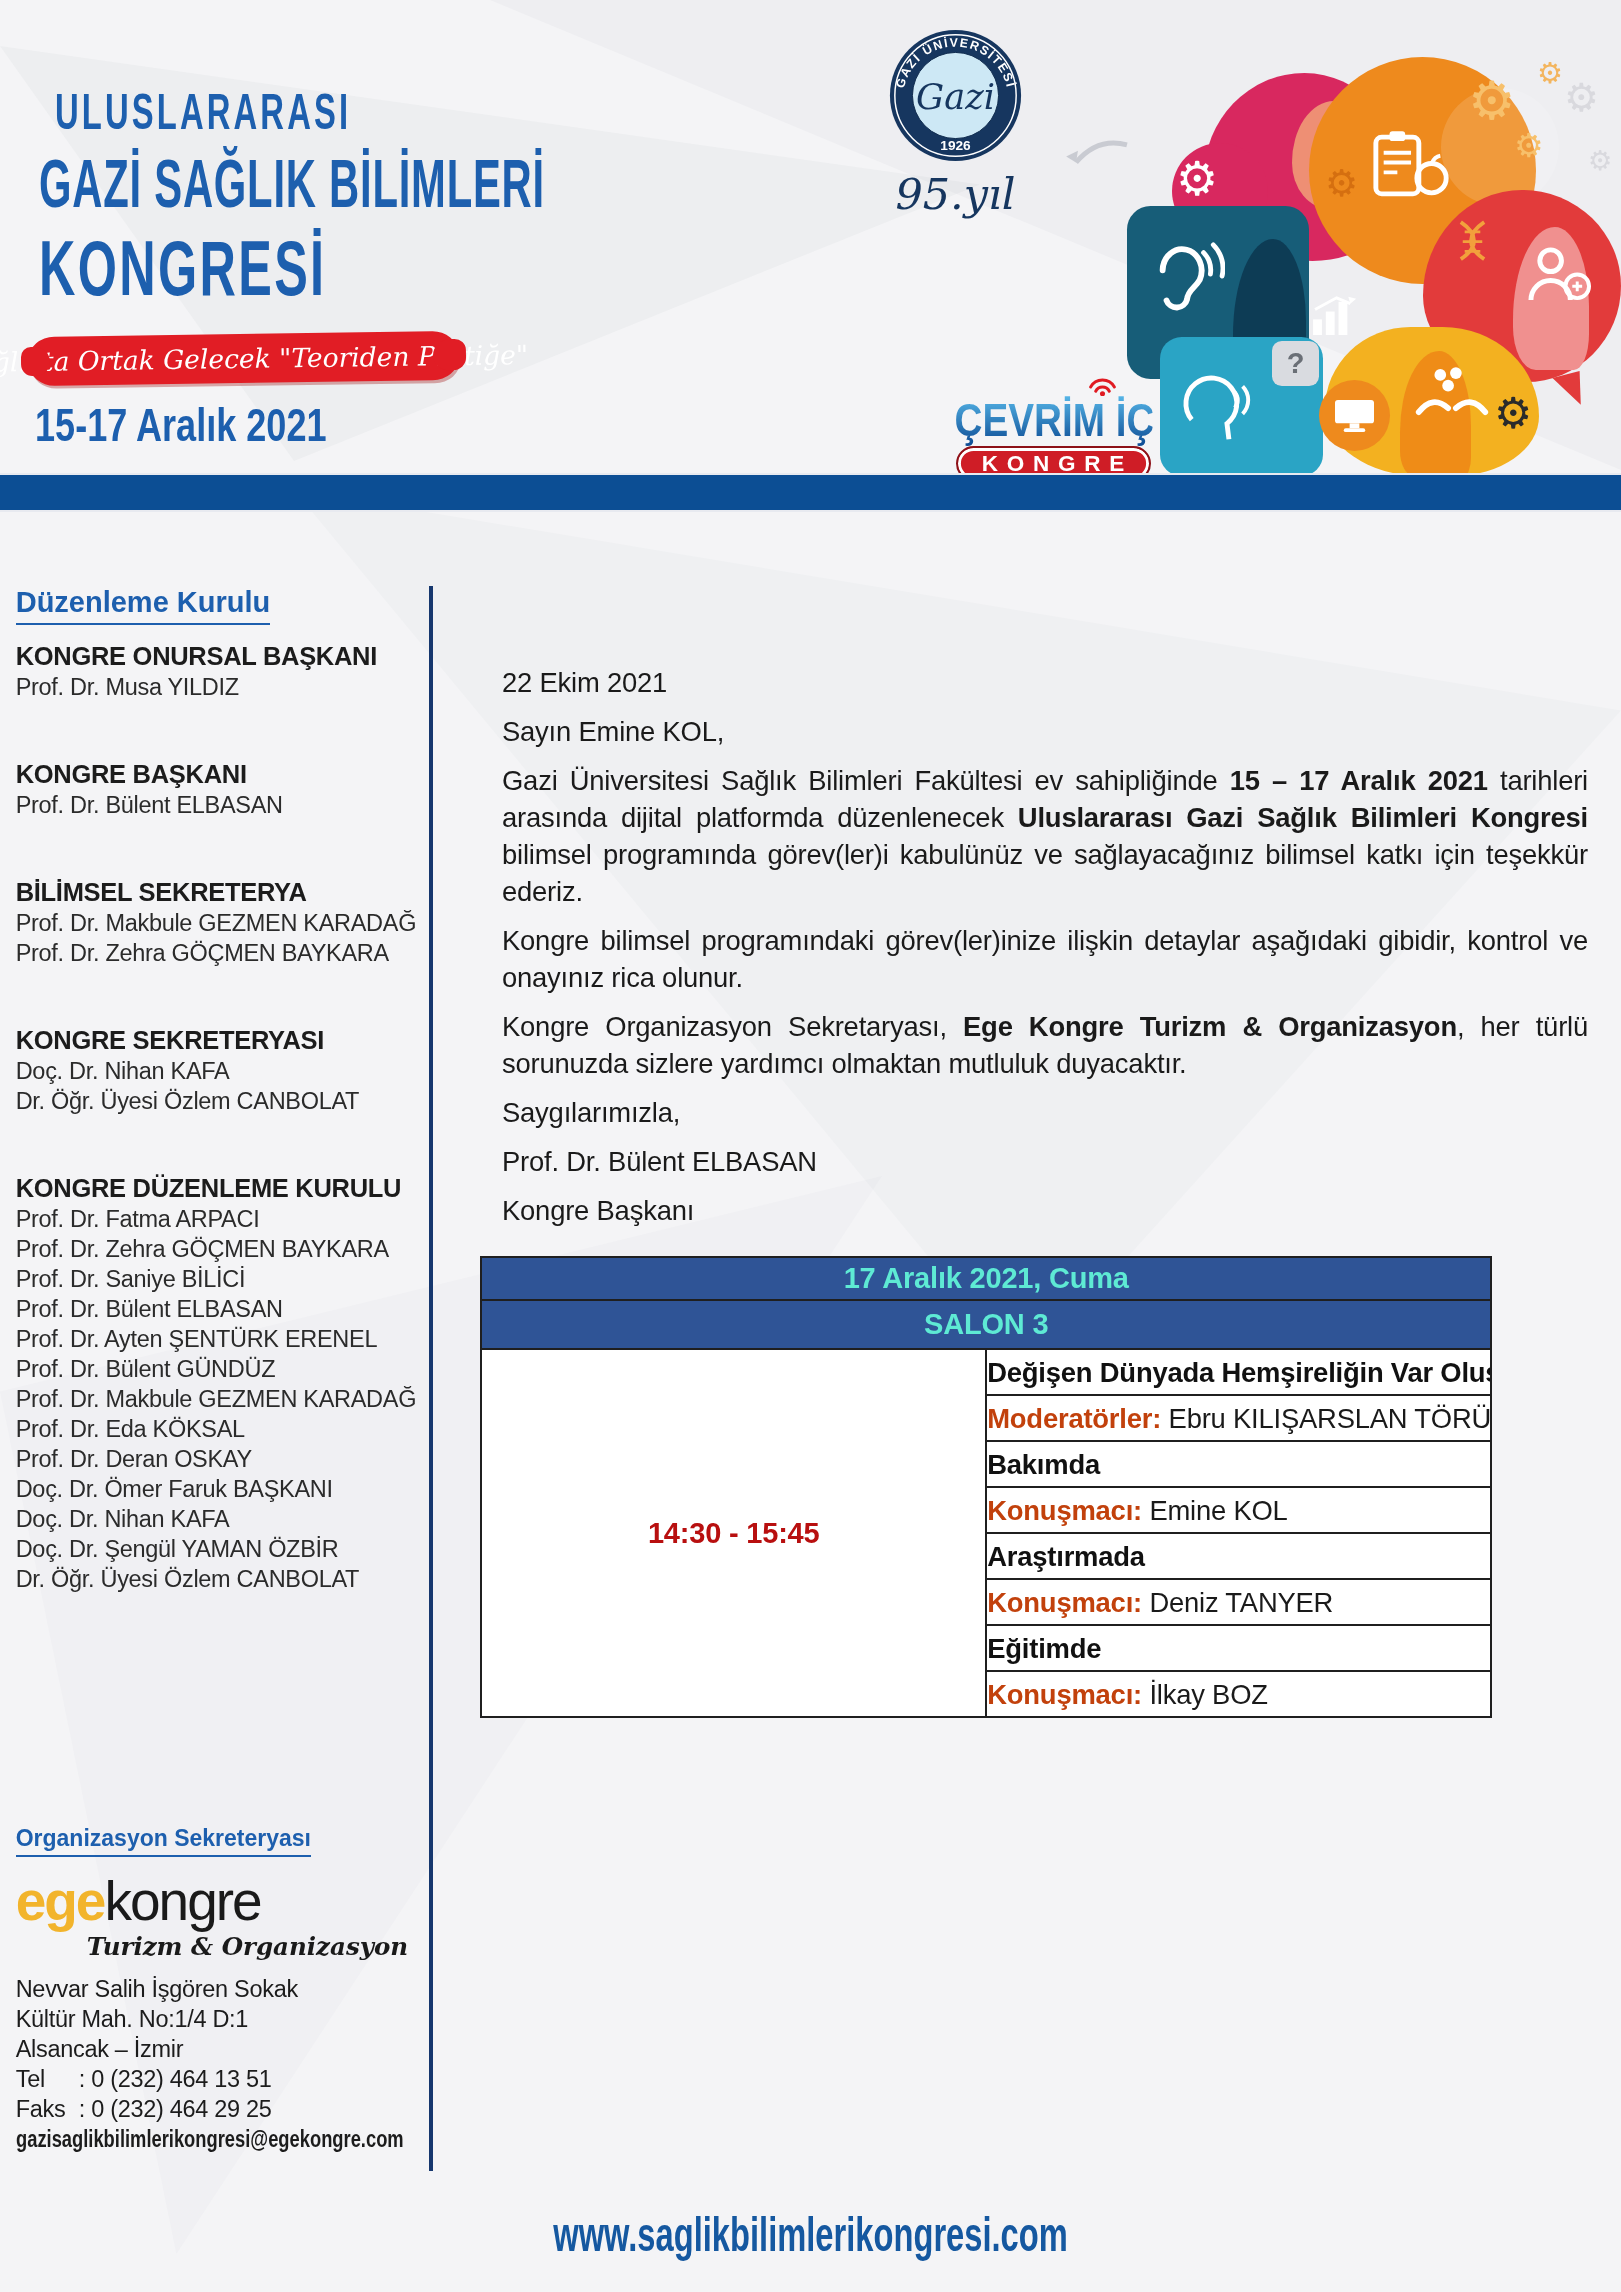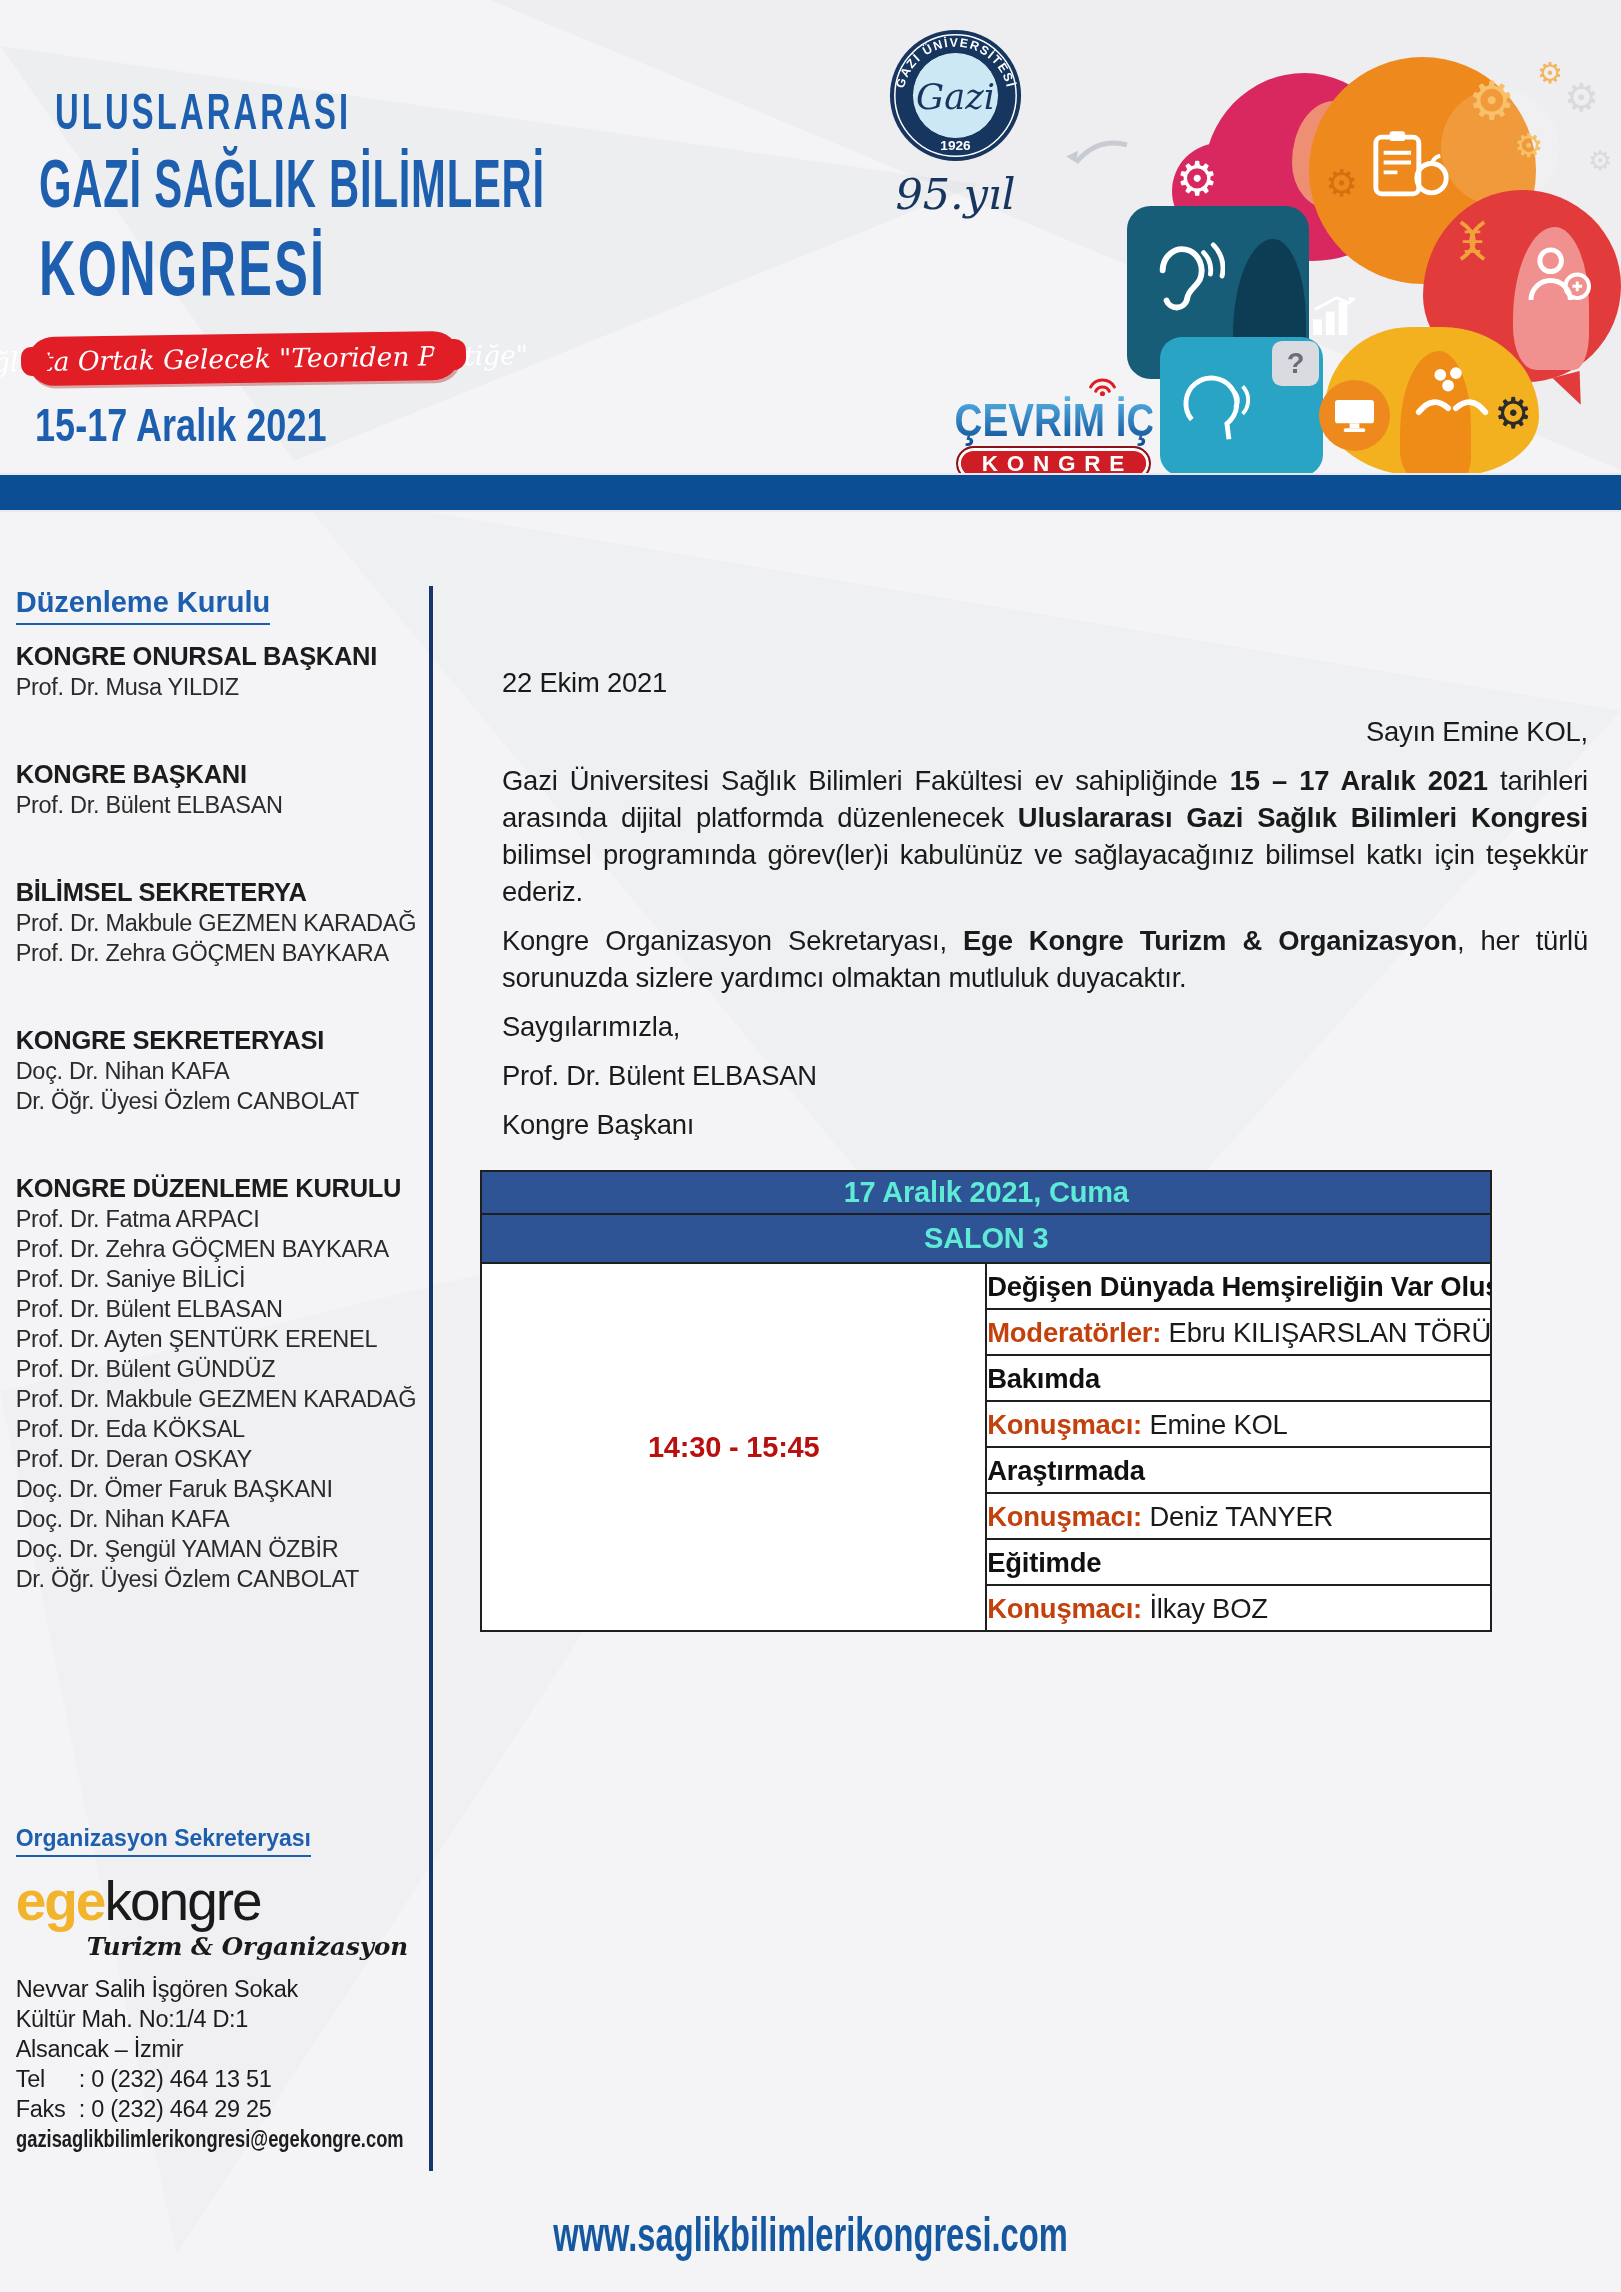--- a/index.html
+++ b/index.html
@@ -78,21 +78,21 @@
   .tagline{font-family:"DejaVu Serif",serif;font-style:italic;font-weight:bold;font-size:24.5px;color:#1a1a1a;padding-left:71px;margin-top:2px;}
   .addr{font-size:23.5px;line-height:30px;margin-top:13.7px;letter-spacing:-0.3px;}
   .tel-row{display:flex;font-size:23.5px;line-height:30px;letter-spacing:-0.3px;}
   .tel-label{width:63px;}
   .email{font-weight:bold;font-size:23.5px;line-height:31px;white-space:nowrap;transform:scale(0.78,1);transform-origin:left center;}
 
   
   .letter{position:absolute;left:490px;top:652px;width:1110px;color:#1a1a1a;font-size:27.4px;line-height:37px;letter-spacing:-0.2px;}
   .letter p{margin:12px;}
   .just{text-align:justify;}
-  .mt-sal{margin-top:38px;text-align:right;}
+  .mt-sal{margin-top:38px;}
   .mt-p1{margin-top:35px;}
   .mt-p2{margin-top:34px;}
   .mt-p3{margin-top:37px;}
   .mt-close{margin-top:34px;}
   .mt-sign{margin-top:35px;}
   .mt-sign2{margin-top:6.9px;}
   .b{font-weight:bold;}
 
   
   .sched{margin-top:27.4px;margin-left:-9.8px;border-collapse:collapse;width:1012px;table-layout:fixed;}
@@ -303,20 +303,21 @@
     </div>
     <div class="email">gazisaglikbilimlerikongresi@egekongre.com</div>
   </div>
 
   <main class="letter">
     <p>22 Ekim 2021</p>
     <p class="mt-sal">Sayın Emine KOL,</p>
 
     <p class="mt-p1 just"><span>Gazi Üniversitesi Sağlık Bilimleri Fakültesi ev sahipliğinde </span><span class="b">15 – 17 Aralık 2021</span><span> tarihleri arasında dijital platformda düzenlenecek </span><span class="b">Uluslararası Gazi Sağlık Bilimleri Kongresi</span><span> bilimsel programında görev(ler)i kabulünüz ve sağlayacağınız bilimsel katkı için teşekkür ederiz.</span></p>
 
+    <p class="mt-p2 just">Kongre bilimsel programındaki görev(ler)inize ilişkin detaylar aşağıdaki gibidir, kontrol ve onayınız rica olunur.</p>
 
     <p class="mt-p3 just"><span>Kongre Organizasyon Sekretaryası, </span><span class="b">Ege Kongre Turizm &amp; Organizasyon</span><span>, her türlü sorunuzda sizlere yardımcı olmaktan mutluluk duyacaktır.</span></p>
 
     <p class="mt-close">Saygılarımızla,</p>
     <p class="mt-sign">Prof. Dr. Bülent ELBASAN</p>
     <p class="mt-sign2">Kongre Başkanı</p>
 
     <table class="sched">
       <thead>
         <tr>

